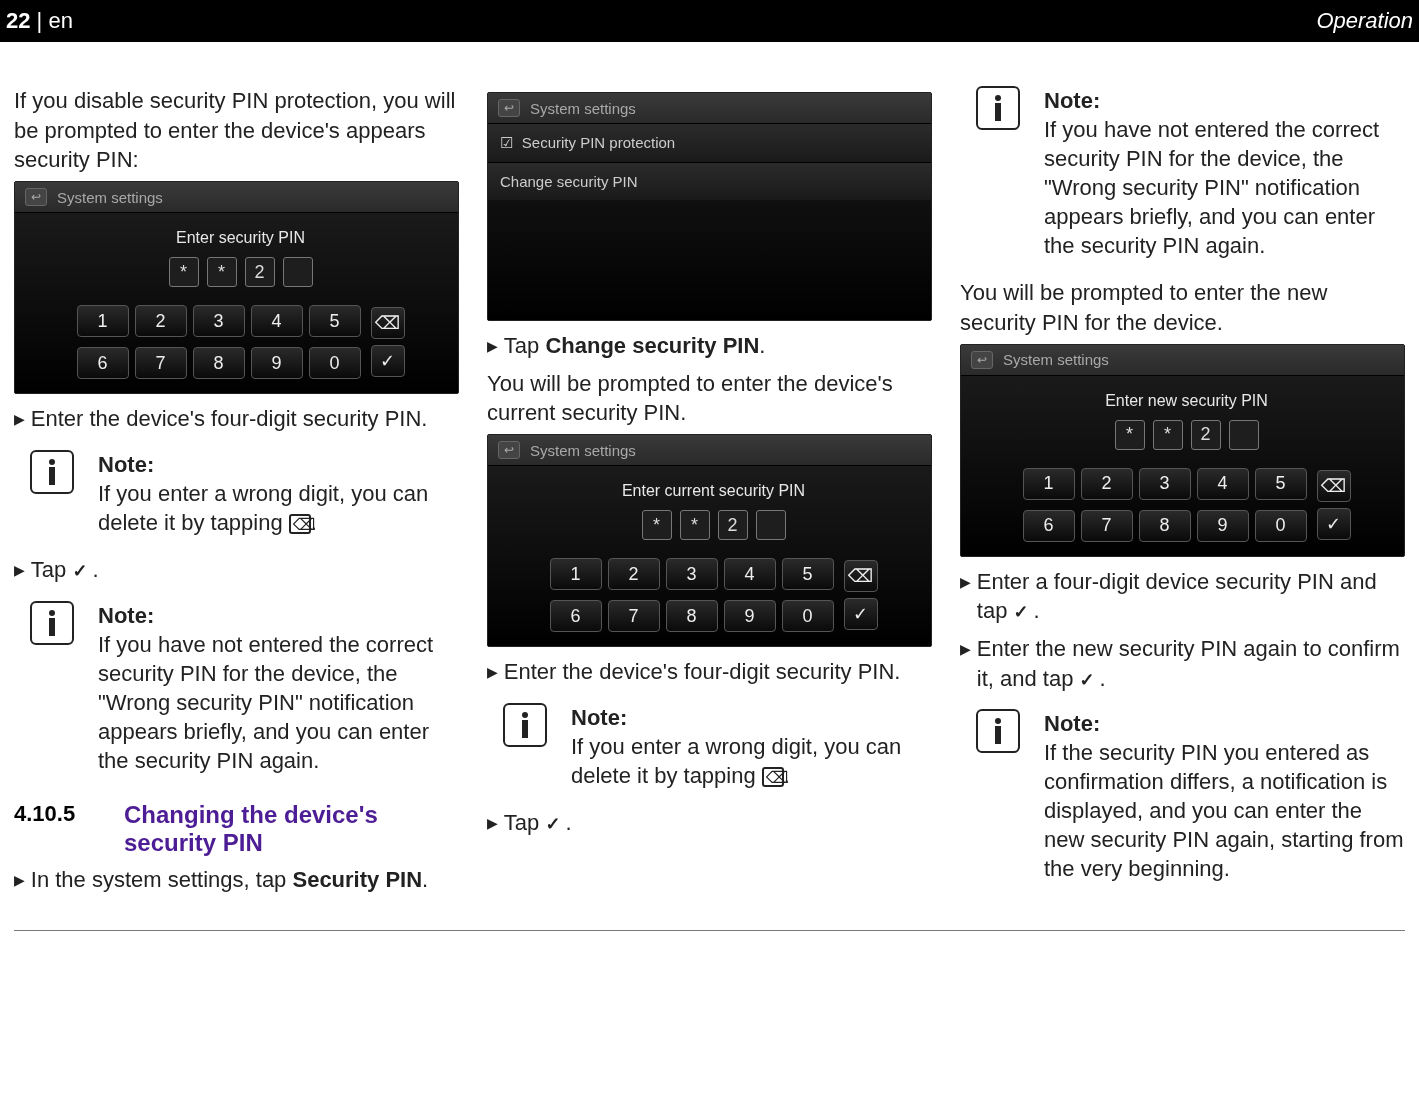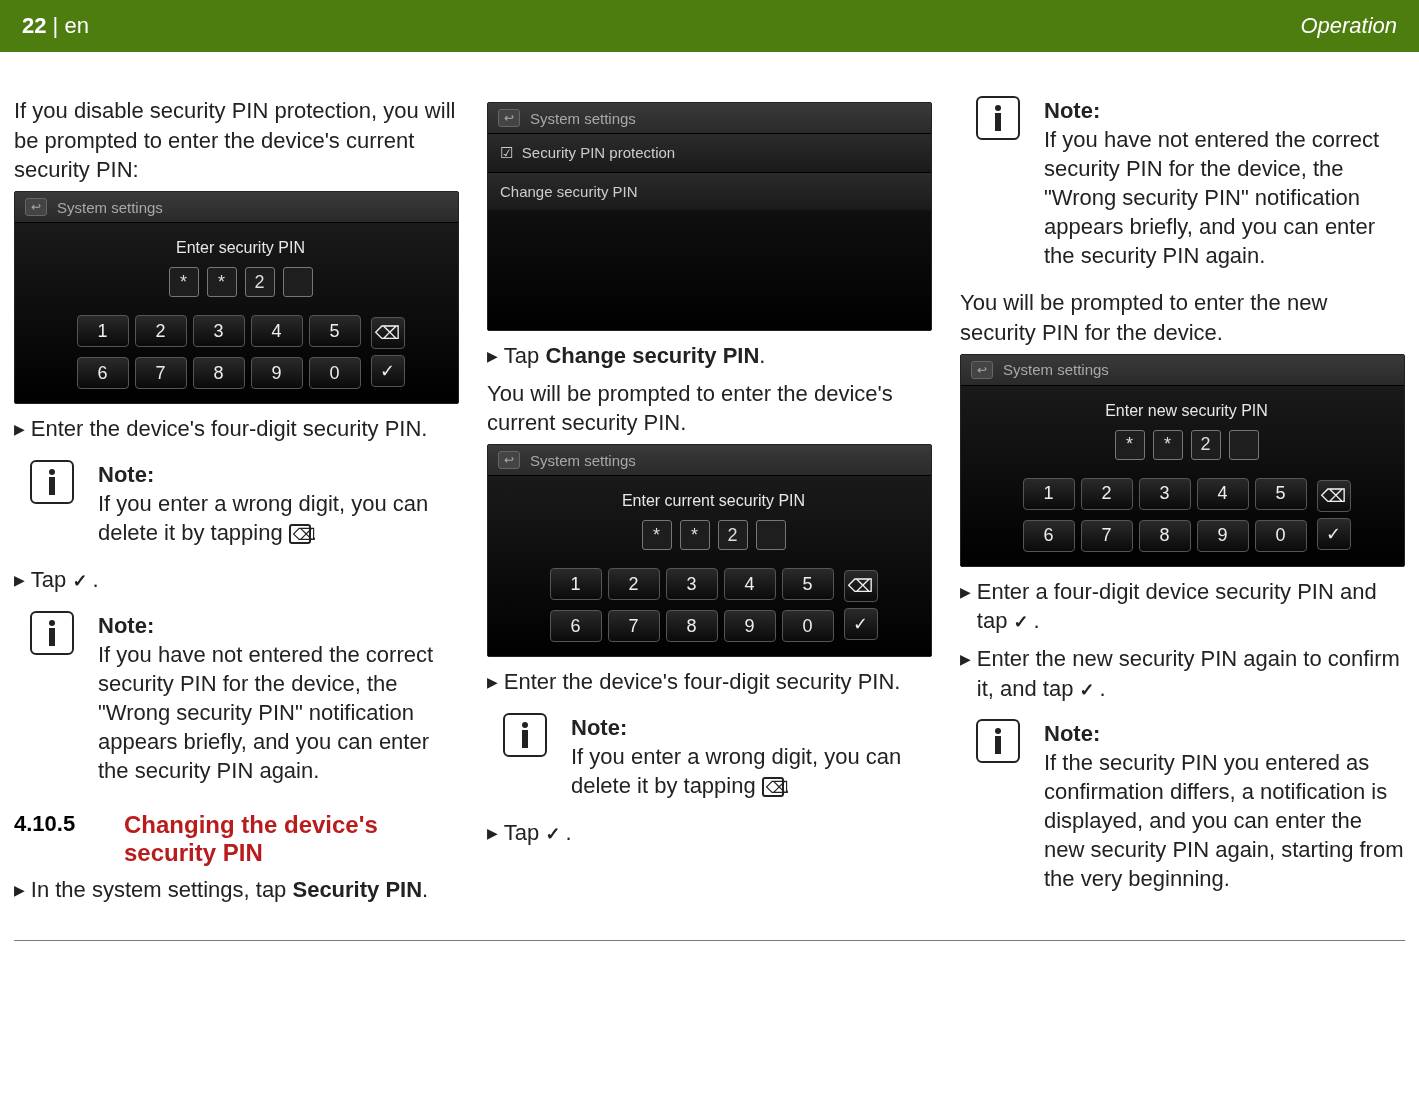--- a/index.html
+++ b/index.html
@@ -1,17 +1,17 @@
 <!DOCTYPE html>
 <html><head>
 <meta charset="utf-8">
 <style>
   * { box-sizing: border-box; margin: 0; padding: 0; }
   html, body { width: 1419px; height: 1106px; font-family: "Helvetica Neue", Arial, sans-serif; background: #fff; }
-  .topbar { background: #4d7c0f; color: #fff; height: 52px; display: flex; align-items: center; justify-content: space-between; padding: 0 22px; font-size: 22px; }
+  .topbar { background: #000000; color: #fff; height: 42px; display: flex; align-items: center; justify-content: space-between; padding: 0 6px; font-size: 22px; }
   .topbar .left { font-weight: 400; }
   .topbar .left b { font-weight: 700; }
   .topbar .right { font-weight: 400; font-style: italic; }
   .page { padding: 44px 14px 14px 14px; display: flex; gap: 28px; }
   .col { flex: 1; min-width: 0; }
   .para { font-size: 22px; line-height: 1.35; color: #222; margin-bottom: 6px; }
   .step { font-size: 22px; line-height: 1.35; color: #222; margin: 8px 0 8px 0; display: flex; align-items: flex-start; gap: 6px; }
   .step .tri { flex: 0 0 auto; font-size: 14px; position: relative; top: 6px; }
   .step .txt { flex: 1; }
   .step .bold { font-weight: 700; }
@@ -19,21 +19,21 @@
   .chk::before { content: "✓"; font-size: 18px; font-weight: 700; color: #222; position: absolute; top: -4px; left: 0; }
   .delx { display: inline-block; width: 22px; height: 20px; border: 2px solid #222; border-radius: 3px; position: relative; top: 4px; }
   .delx::before { content: "⌫"; font-size: 16px; position: absolute; top: -2px; left: 2px; color: #222; }
   .notebox { display: flex; gap: 24px; margin: 16px 0 18px 16px; }
   .notebox .icon { width: 44px; height: 44px; border: 2px solid #222; border-radius: 6px; display: flex; flex-direction: column; align-items: center; justify-content: center; flex-shrink: 0; }
   .notebox .icon .dot { width: 6px; height: 6px; background: #222; border-radius: 50%; margin-bottom: 2px; }
   .notebox .icon .bar { width: 6px; height: 18px; background: #222; }
   .notebox .content { font-size: 22px; line-height: 1.32; color: #222; }
   .notebox .content .ntitle { font-weight: 700; display: block; }
   .sectnum { font-weight: 700; font-size: 22px; display: inline-block; width: 66px; vertical-align: top; }
-  .secttitle { font-weight: 700; font-size: 24px; color: #b91c1c; display: inline-block; max-width: 320px; vertical-align: top; }
+  .secttitle { font-weight: 700; font-size: 24px; color: #4c1d95; display: inline-block; max-width: 320px; vertical-align: top; }
   .sectrow { margin-top: 26px; margin-left: 0; display: flex; align-items: flex-start; gap: 44px; }
   .after-sect { margin-left: 0; }
   
   .device { background: #000; border: 1px solid #222; border-radius: 2px; padding: 0; margin: 6px 0 10px 0; width: 100%; }
   .device .hdr { background: linear-gradient(#3a3a3a,#2a2a2a); color: #a8a8a8; font-size: 15px; padding: 6px 10px; display: flex; align-items: center; gap: 10px; border-bottom: 1px solid #000; }
   .device .hdr .back { width: 22px; height: 18px; border: 1px solid #666; border-radius: 3px; display: flex; align-items: center; justify-content: center; font-size: 12px; color: #aaa; background: #444; }
   .device .body { background: linear-gradient(#1a1a1a,#000); padding: 10px 4px 14px 12px; }
   .device .prompt { color: #e8e8e8; text-align: center; font-size: 16px; margin: 6px 0 10px 0; }
   .device .pins { display: flex; justify-content: center; gap: 8px; margin-bottom: 14px; }
   .device .pinbox { width: 30px; height: 30px; border: 1px solid #777; border-radius: 3px; background: #1e1e1e; color: #ddd; display: flex; align-items: center; justify-content: center; font-size: 18px; }
@@ -53,21 +53,21 @@
 <div class="topbar">
   <div class="left">
     <b>22</b><span> | </span><span>en</span>
   </div>
   <div class="right">Operation</div>
 </div>
 
 <div class="page">
 
   <div class="col">
-    <p class="para">If you disable security PIN protection, you will be prompted to enter the device's current security PIN:</p>
+    <p class="para">If you disable security PIN protection, you will be prompted to enter the device's appears security PIN:</p>
 
     <div class="device">
       <div class="hdr">
         <span class="back">↩</span>
         <span>System settings</span>
       </div>
       <div class="body">
         <div class="prompt">Enter security PIN</div>
         <div class="pins">
           <div class="pinbox">*</div>

